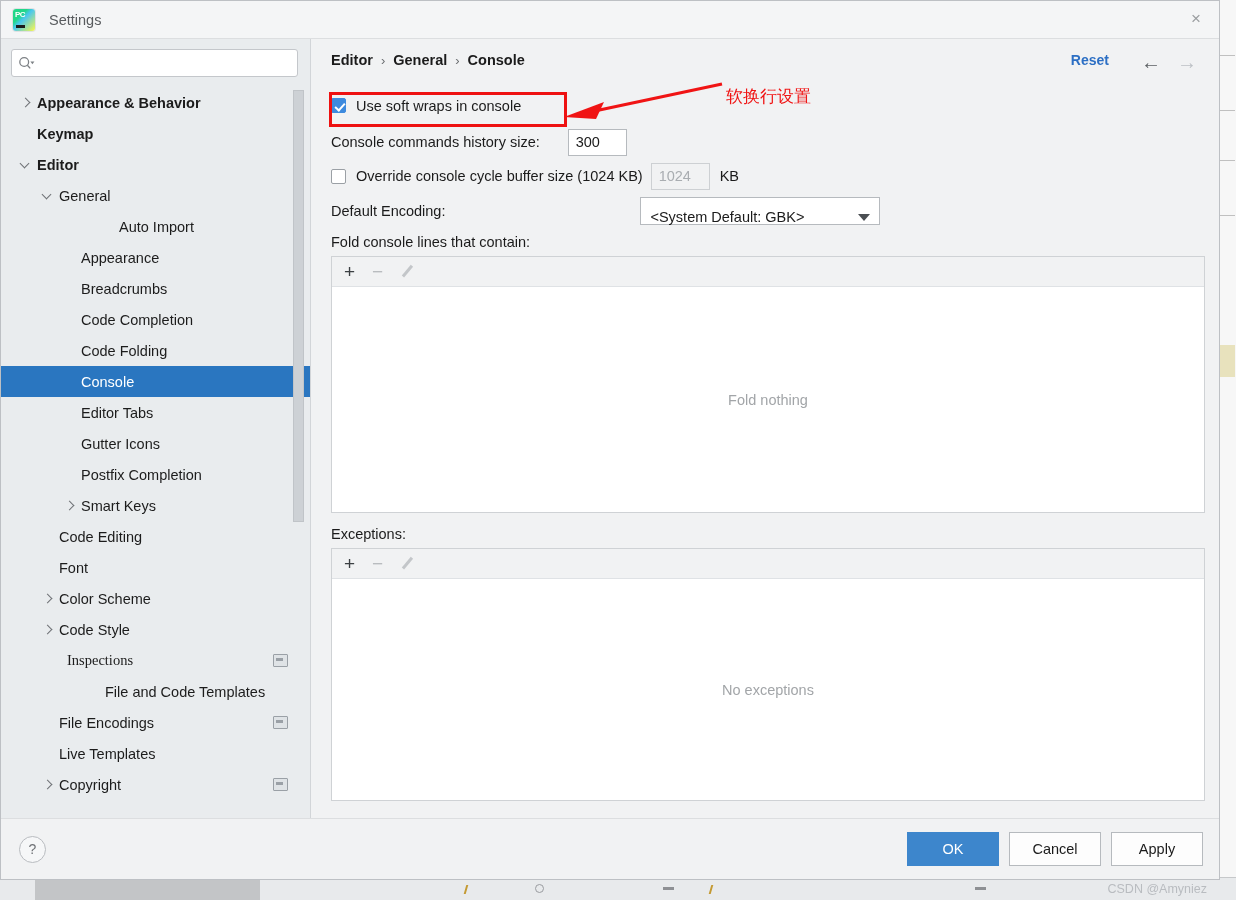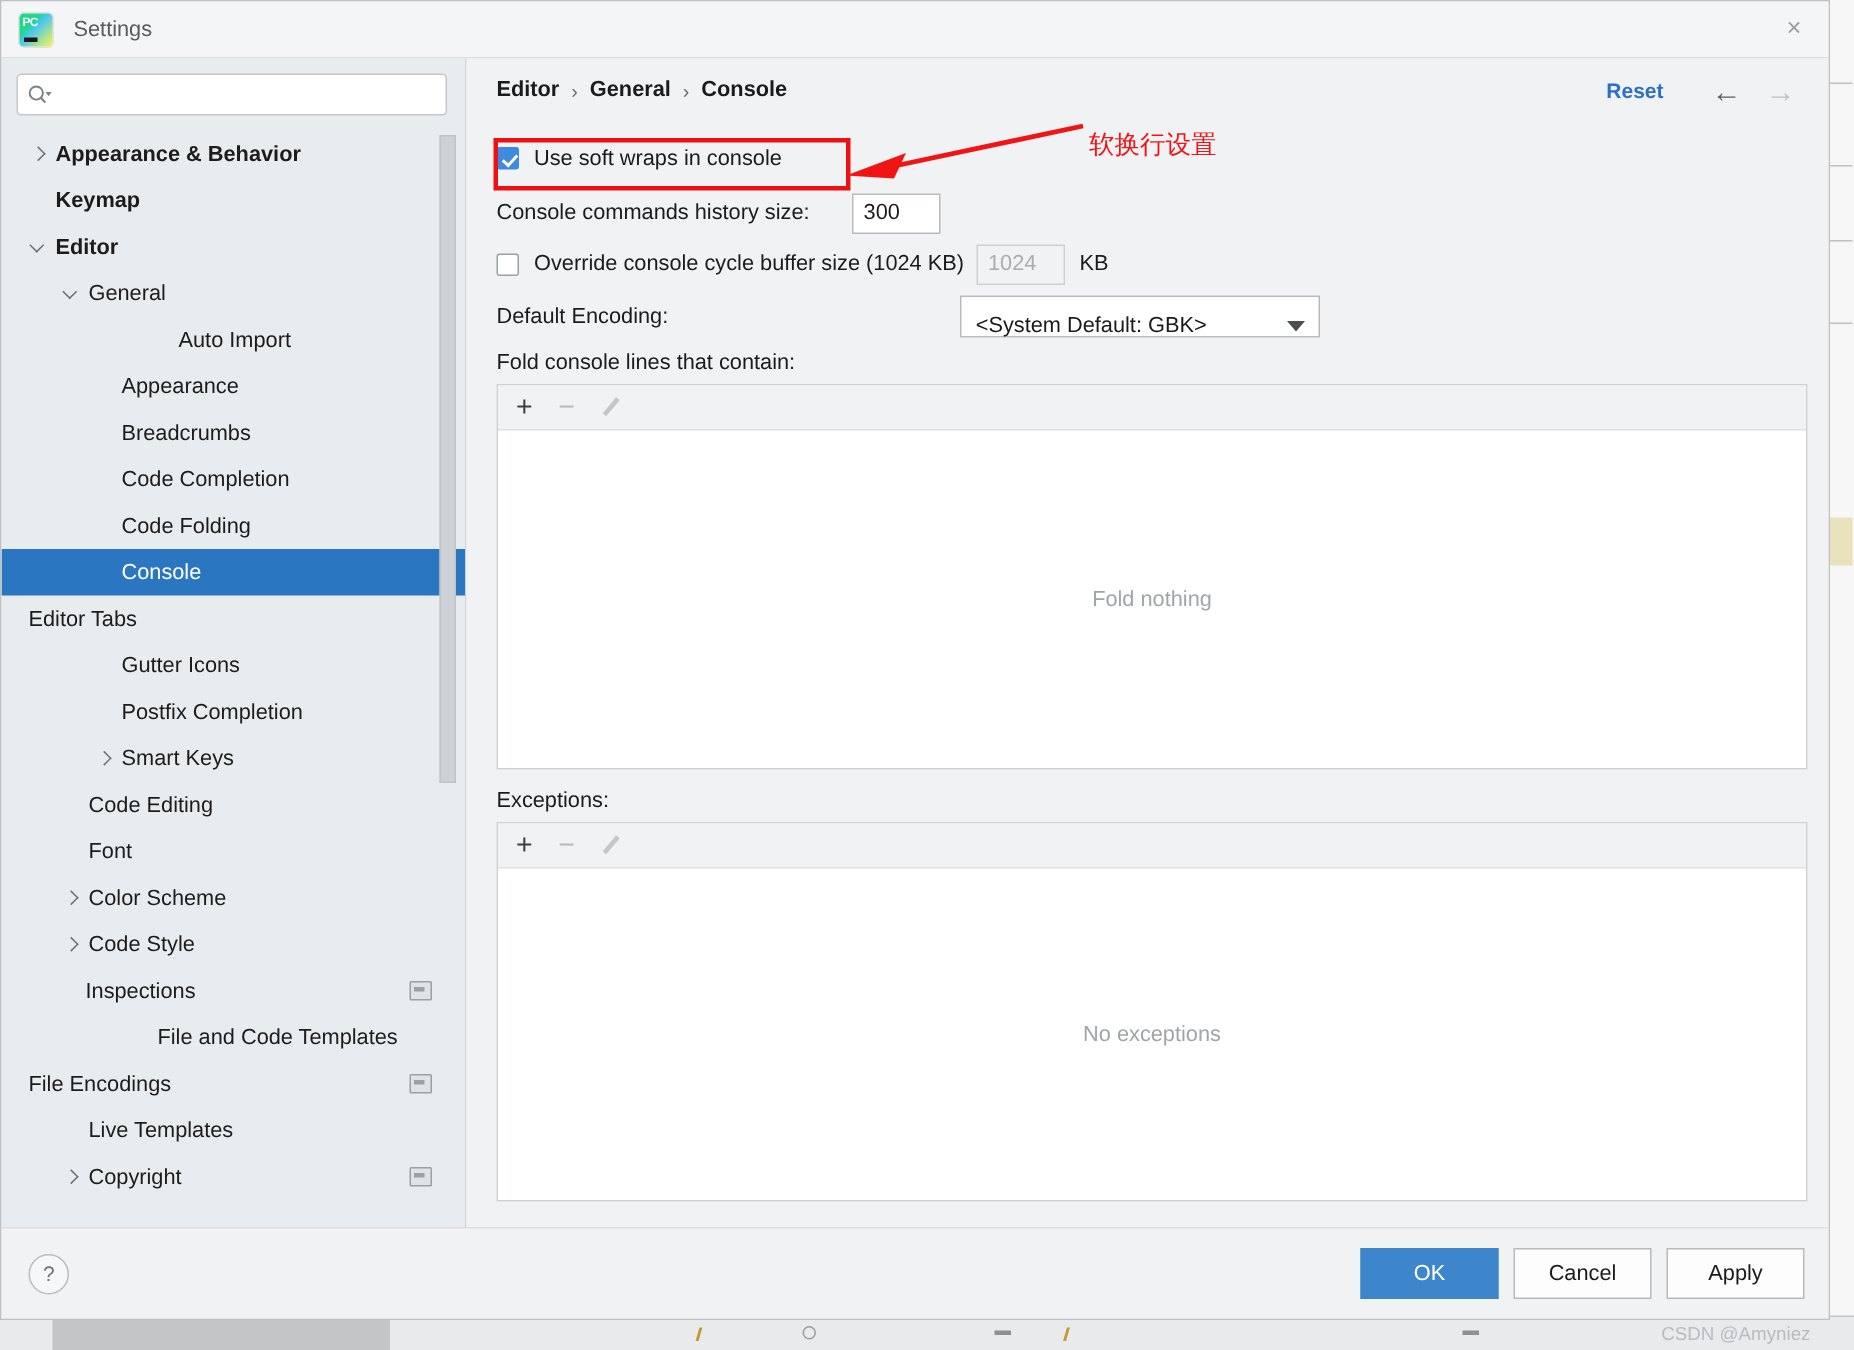--- a/index.html
+++ b/index.html
@@ -521,21 +521,21 @@
               <span>Code Completion</span>
             </div>
             <div class="tree-row" style="padding-left: 62px;">
               <span class="chev none"></span>
               <span>Code Folding</span>
             </div>
             <div class="tree-row selected" style="padding-left: 62px;">
               <span class="chev none"></span>
               <span>Console</span>
             </div>
-            <div class="tree-row" style="">
+            <div class="tree-row" style="padding-left: 62px;">
               <span class="chev none"></span>
               <span>Editor Tabs</span>
             </div>
             <div class="tree-row" style="padding-left: 62px;">
               <span class="chev none"></span>
               <span>Gutter Icons</span>
             </div>
             <div class="tree-row" style="padding-left: 62px;">
               <span class="chev none"></span>
               <span>Postfix Completion</span>
@@ -553,30 +553,30 @@
               <span>Font</span>
             </div>
             <div class="tree-row" style="padding-left: 40px;">
               <span class="chev closed"></span>
               <span>Color Scheme</span>
             </div>
             <div class="tree-row" style="padding-left: 40px;">
               <span class="chev closed"></span>
               <span>Code Style</span>
             </div>
-            <div class="tree-row" style="padding-left: 38px;">
+            <div class="tree-row" style="padding-left: 48px; font-family: Liberation Serif, serif;">
               <span class="chev none"></span>
               <span>Inspections</span>
               <span class="scope-icon"></span>
             </div>
             <div class="tree-row" style="padding-left: 40px; margin-left: 46px;">
               <span class="chev none"></span>
               <span>File and Code Templates</span>
             </div>
-            <div class="tree-row" style="">
+            <div class="tree-row" style="padding-left: 40px;">
               <span class="chev none"></span>
               <span>File Encodings</span>
               <span class="scope-icon"></span>
             </div>
             <div class="tree-row" style="padding-left: 40px;">
               <span class="chev none"></span>
               <span>Live Templates</span>
             </div>
             <div class="tree-row" style="padding-left: 40px;">
               <span class="chev closed"></span>

